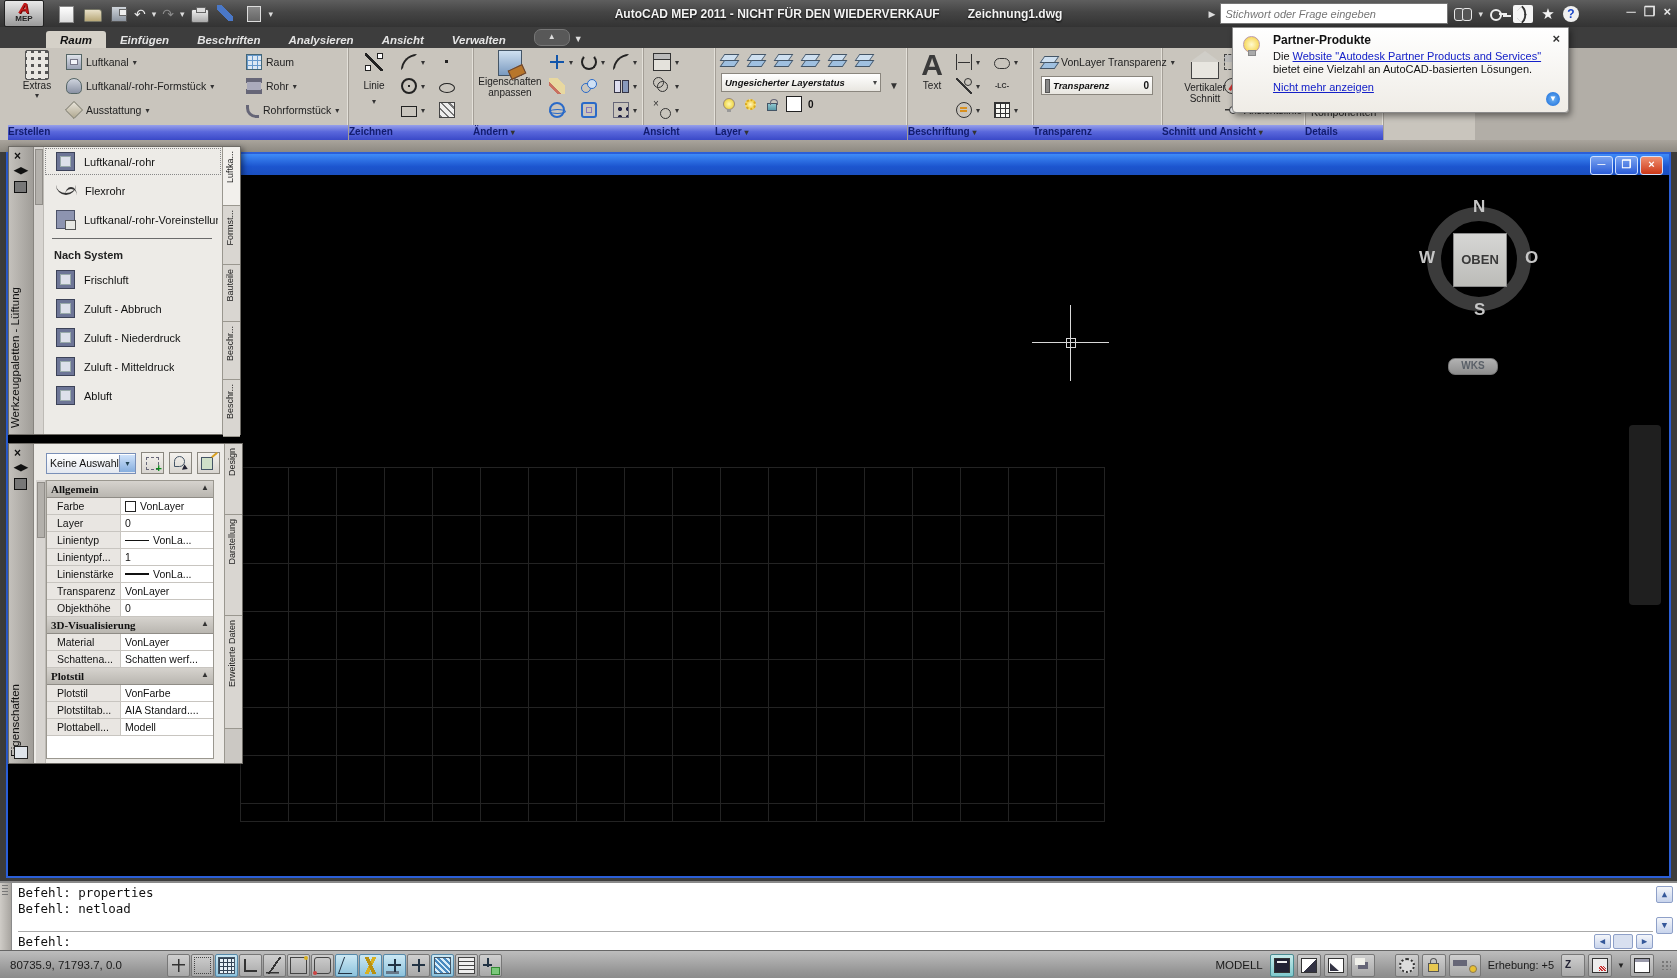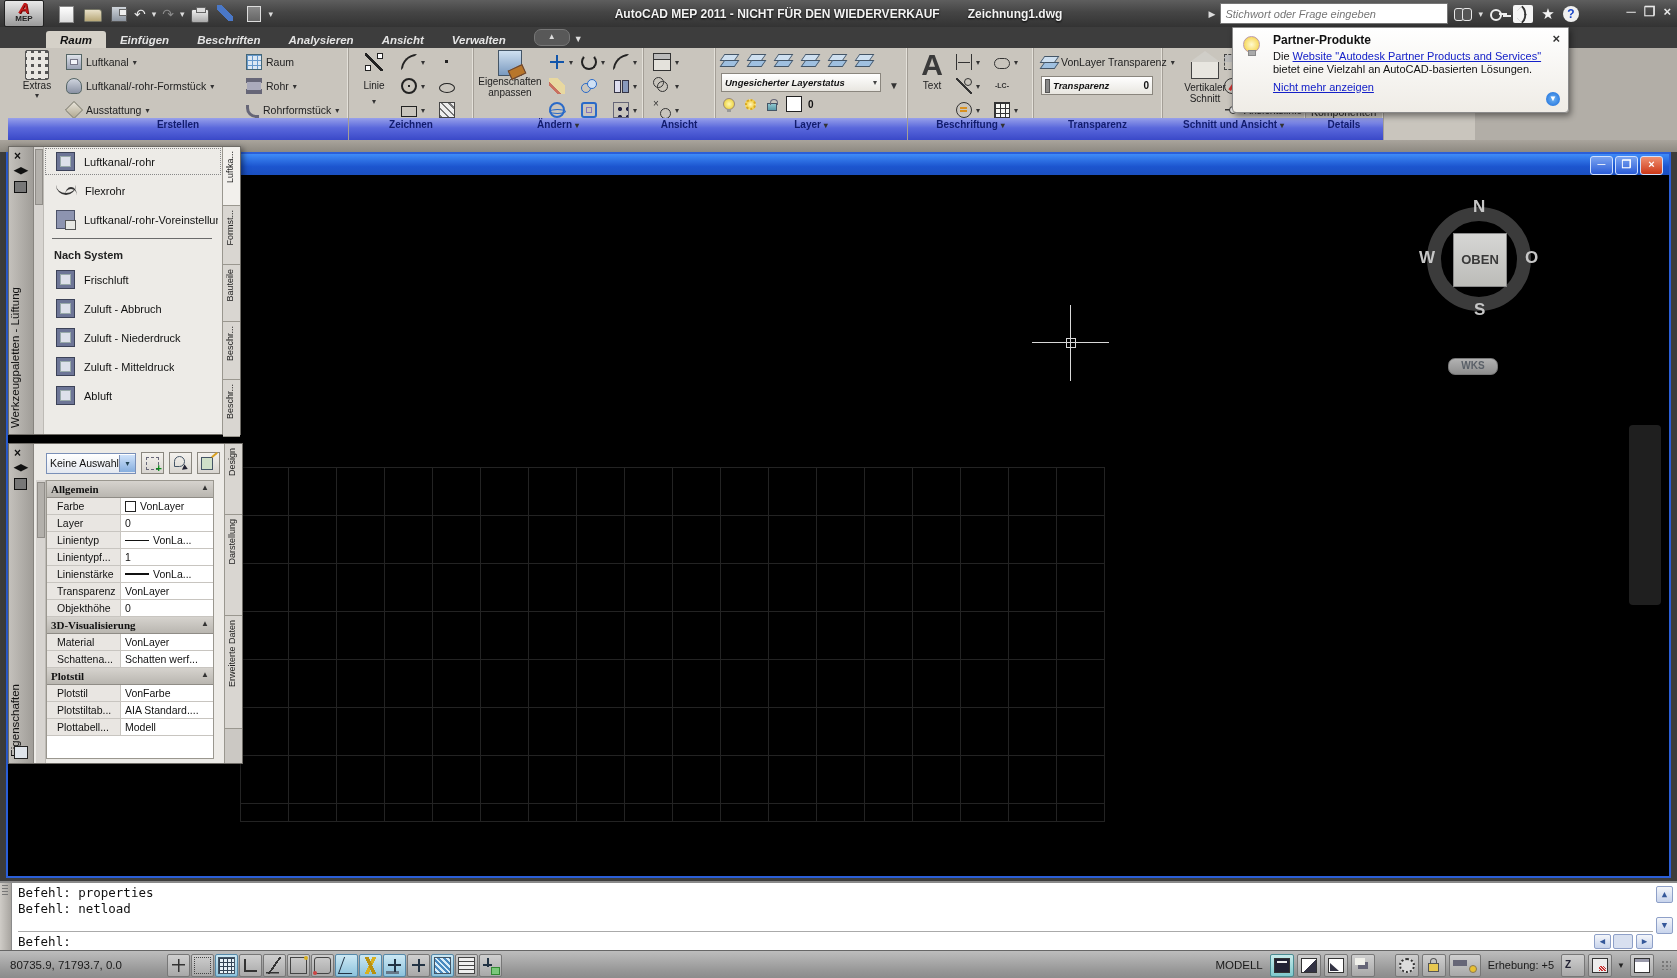--- a/index.html
+++ b/index.html
@@ -45,21 +45,21 @@
   
   #tabrow{left:0;top:27px;width:1677px;height:21px;background:#3d3d3d;display:flex;align-items:flex-end;padding-left:46px;box-sizing:border-box;}
   .tab{padding:3px 14px 2px;font-weight:bold;font-style:italic;font-size:11.5px;color:#e4e4e4;}
   .tab.active{background:#d5d1c8;color:#111;border-radius:3px 3px 0 0;}
   #ribbon-min{margin-left:14px;margin-bottom:2px;width:34px;height:15px;background:#585858;border:1px solid #777;border-radius:7px;color:#ddd;font-size:8px;text-align:center;line-height:14px;}
 
   
   #ribbon{left:0;top:48px;width:1677px;height:92px;background:#c9c5bd;}
   #ribbon-filler{position:absolute;left:1475px;top:0;width:202px;height:92px;background:#b2aea7;}
   .panel{position:absolute;top:0;height:92px;border-right:1px solid #a49f97;box-shadow:inset -1px 0 0 #e4e1da;}
-  .plabel{position:absolute;left:0;right:0;bottom:0;height:22px;background:linear-gradient(#97a0ea,#5a68dc 45%,#3a49c8);color:#121c6e;font-size:10px;font-weight:bold;text-align:center;line-height:14px;white-space:nowrap;overflow:hidden;}
+  .plabel{position:absolute;left:0;right:0;bottom:0;height:15px;background:linear-gradient(#97a0ea,#5a68dc 45%,#3a49c8);color:#121c6e;font-size:10px;font-weight:bold;line-height:14px;white-space:nowrap;overflow:hidden;}
   .bigbtn{position:absolute;top:2px;text-align:center;color:#222;}
   .bigbtn .cap{font-size:10px;line-height:11px;}
   .ritem{position:absolute;display:flex;align-items:center;gap:4px;height:20px;white-space:nowrap;}
   .ritem .lab{font-size:10.5px;color:#222;}
   .dd{font-size:8px;color:#333;}
   .ic{width:16px;height:16px;position:relative;display:inline-block;box-sizing:border-box;flex:none;}
   .ic18{width:18px;height:18px;}
   
   .k-extras{width:22px;height:28px;margin:0 auto;background:#e9e7e2;border:1px solid #555;border-radius:2px;
     background-image:radial-gradient(#555 1.6px,transparent 1.7px);background-size:7px 7px;background-position:3px 4px;}

